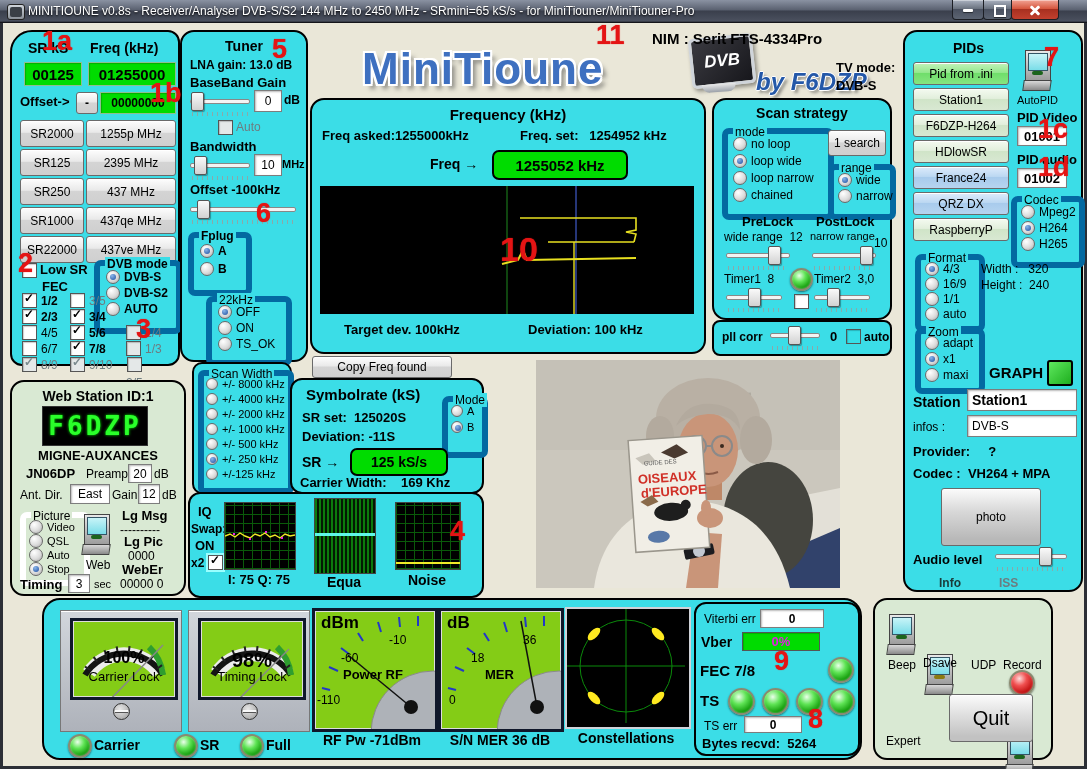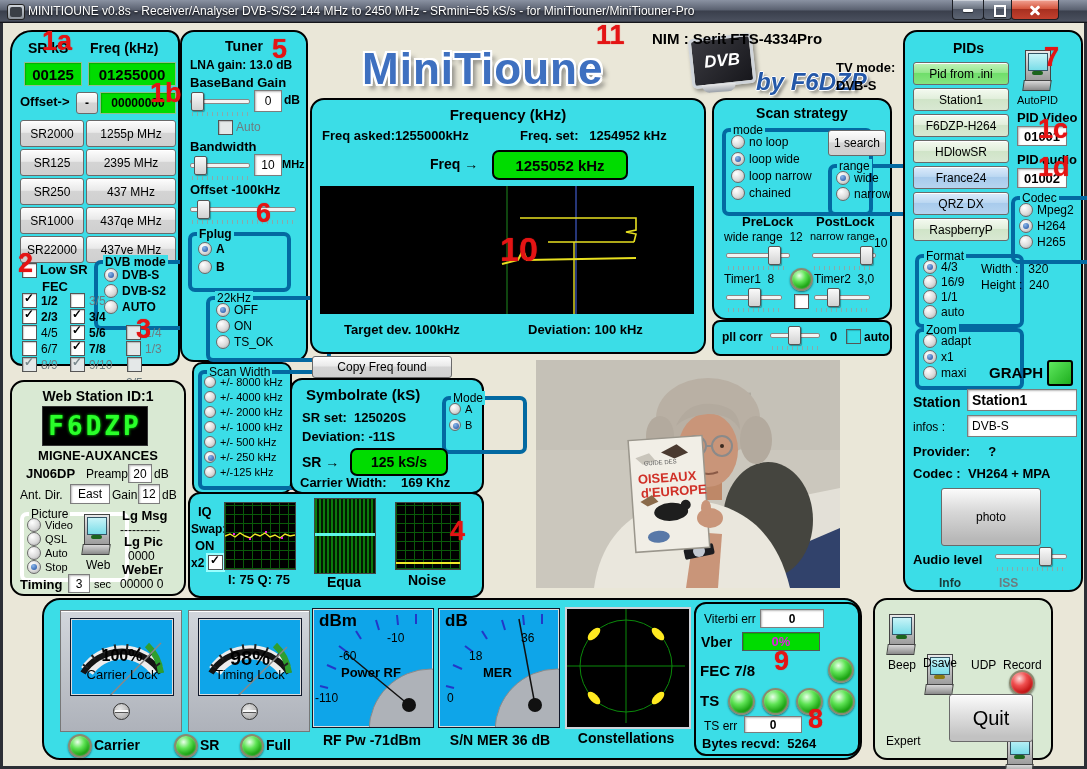--- a/index.html
+++ b/index.html
@@ -47,21 +47,21 @@
     background:radial-gradient(circle at 35% 30%,#fff,#dcdcdc 55%,#a8a8a8);border:1px solid #6a6a6a;}
   .rad.sel:after{content:"";position:absolute;left:3px;top:3px;width:6px;height:6px;border-radius:50%;
     background:radial-gradient(circle at 35% 30%,#8ab6ea,#1e4fa0);}
   .chk{width:13px;height:13px;flex:none;position:relative;display:inline-block;background:#fff;
     border:1px solid #555;box-shadow:inset 1px 1px 1px rgba(0,0,0,.2);}
   .chk.on:after{content:"\2713";position:absolute;left:1px;top:-3px;font-size:12px;font-weight:bold;color:#000;}
   .chk.gray{background:#e4e8e8;}
   .chk.gray.on:after{color:#7a8a8e;}
   .chk.cyan{background:#35dfe8;}
   .opt{position:absolute;display:flex;align-items:center;gap:4px;white-space:nowrap;}
-  .gbox{position:absolute;border:4px solid #0369a1;border-radius:7px;padding-left:43px;}
+  .gbox{position:absolute;border:6px solid #0369a1;border-radius:7px;}
   .gbox .cap{position:absolute;top:-9px;left:5px;padding:0 2px;font-size:12px;background:#3BDDE7;white-space:nowrap;}
   .capg{background:#D9E9D3 !important;}
   .slider{position:absolute;}
   .slider .groove{position:absolute;left:0;right:0;top:7px;height:3px;background:#f4f4f4;border:1px solid #888;border-radius:2px;}
   .slider .thumb{position:absolute;top:0;width:11px;height:17px;border:1px solid #555;border-radius:2px;
     background:linear-gradient(#fafafa,#d2d2d2);box-shadow:1px 1px 1px rgba(0,0,0,.35);}
   .slider .ticks{position:absolute;left:2px;right:2px;top:20px;height:4px;
     background-image:repeating-linear-gradient(90deg,#8aa 0 1px,transparent 1px 5px);}
   .led{width:20px;height:20px;border-radius:50%;flex:none;
     background:radial-gradient(circle at 38% 30%,#eaffea,#5fe455 35%,#17a00f 70%,#064d04);
@@ -74,21 +74,21 @@
   .switch .ind{position:absolute;left:7px;top:21px;width:11px;height:4px;border-radius:2px;background:#1c641c;}
   .switch .lip{position:absolute;left:-2px;top:30px;width:26px;height:9px;background:linear-gradient(#d8d8d8,#8a8a8a);
     border:1px solid #444;transform:skewX(-8deg);}
   .switch .ind.olive{background:#8b7a10;}
   .graph{background-color:#000;border:1px solid #444;}
   .grid8{background-image:repeating-linear-gradient(90deg,#0a5a0a 0 1px,transparent 1px 9px),
                          repeating-linear-gradient(0deg,#0a5a0a 0 1px,transparent 1px 9px);}
   .ann{position:absolute;color:#e41414;font-weight:bold;font-size:27px;text-shadow:0 0 1px #e41414;z-index:50;}
   .seg7{font-family:"DejaVu Sans Mono",monospace;font-weight:bold;color:#2aff2a;text-shadow:0 0 3px #0f0;letter-spacing:3px;}
   .meterbox{position:absolute;background:linear-gradient(#d2d6dc,#aeb2ba);border:1px solid #777;box-shadow:inset 0 1px 0 #fff;}
-  .mface{position:absolute;background:#0ea5e9;border:1px solid #0f172a;box-shadow:inset 0 0 0 1px #ddd;}
+  .mface{position:absolute;background:#84cc16;border:3px solid #0f172a;box-shadow:inset 0 0 0 1px #ddd;}
   .screw{position:absolute;width:15px;height:15px;border-radius:50%;border:1px solid #333;
     background:radial-gradient(circle at 40% 35%,#e8e8e8,#9a9a9a);}
   .screw:after{content:"";position:absolute;left:1px;right:1px;top:6px;height:2px;background:#f8f8f8;box-shadow:0 1px 0 #555;}
 </style>
 </head>
 <body>
 
 <div id="app">
 
   <div id="titlebar">

